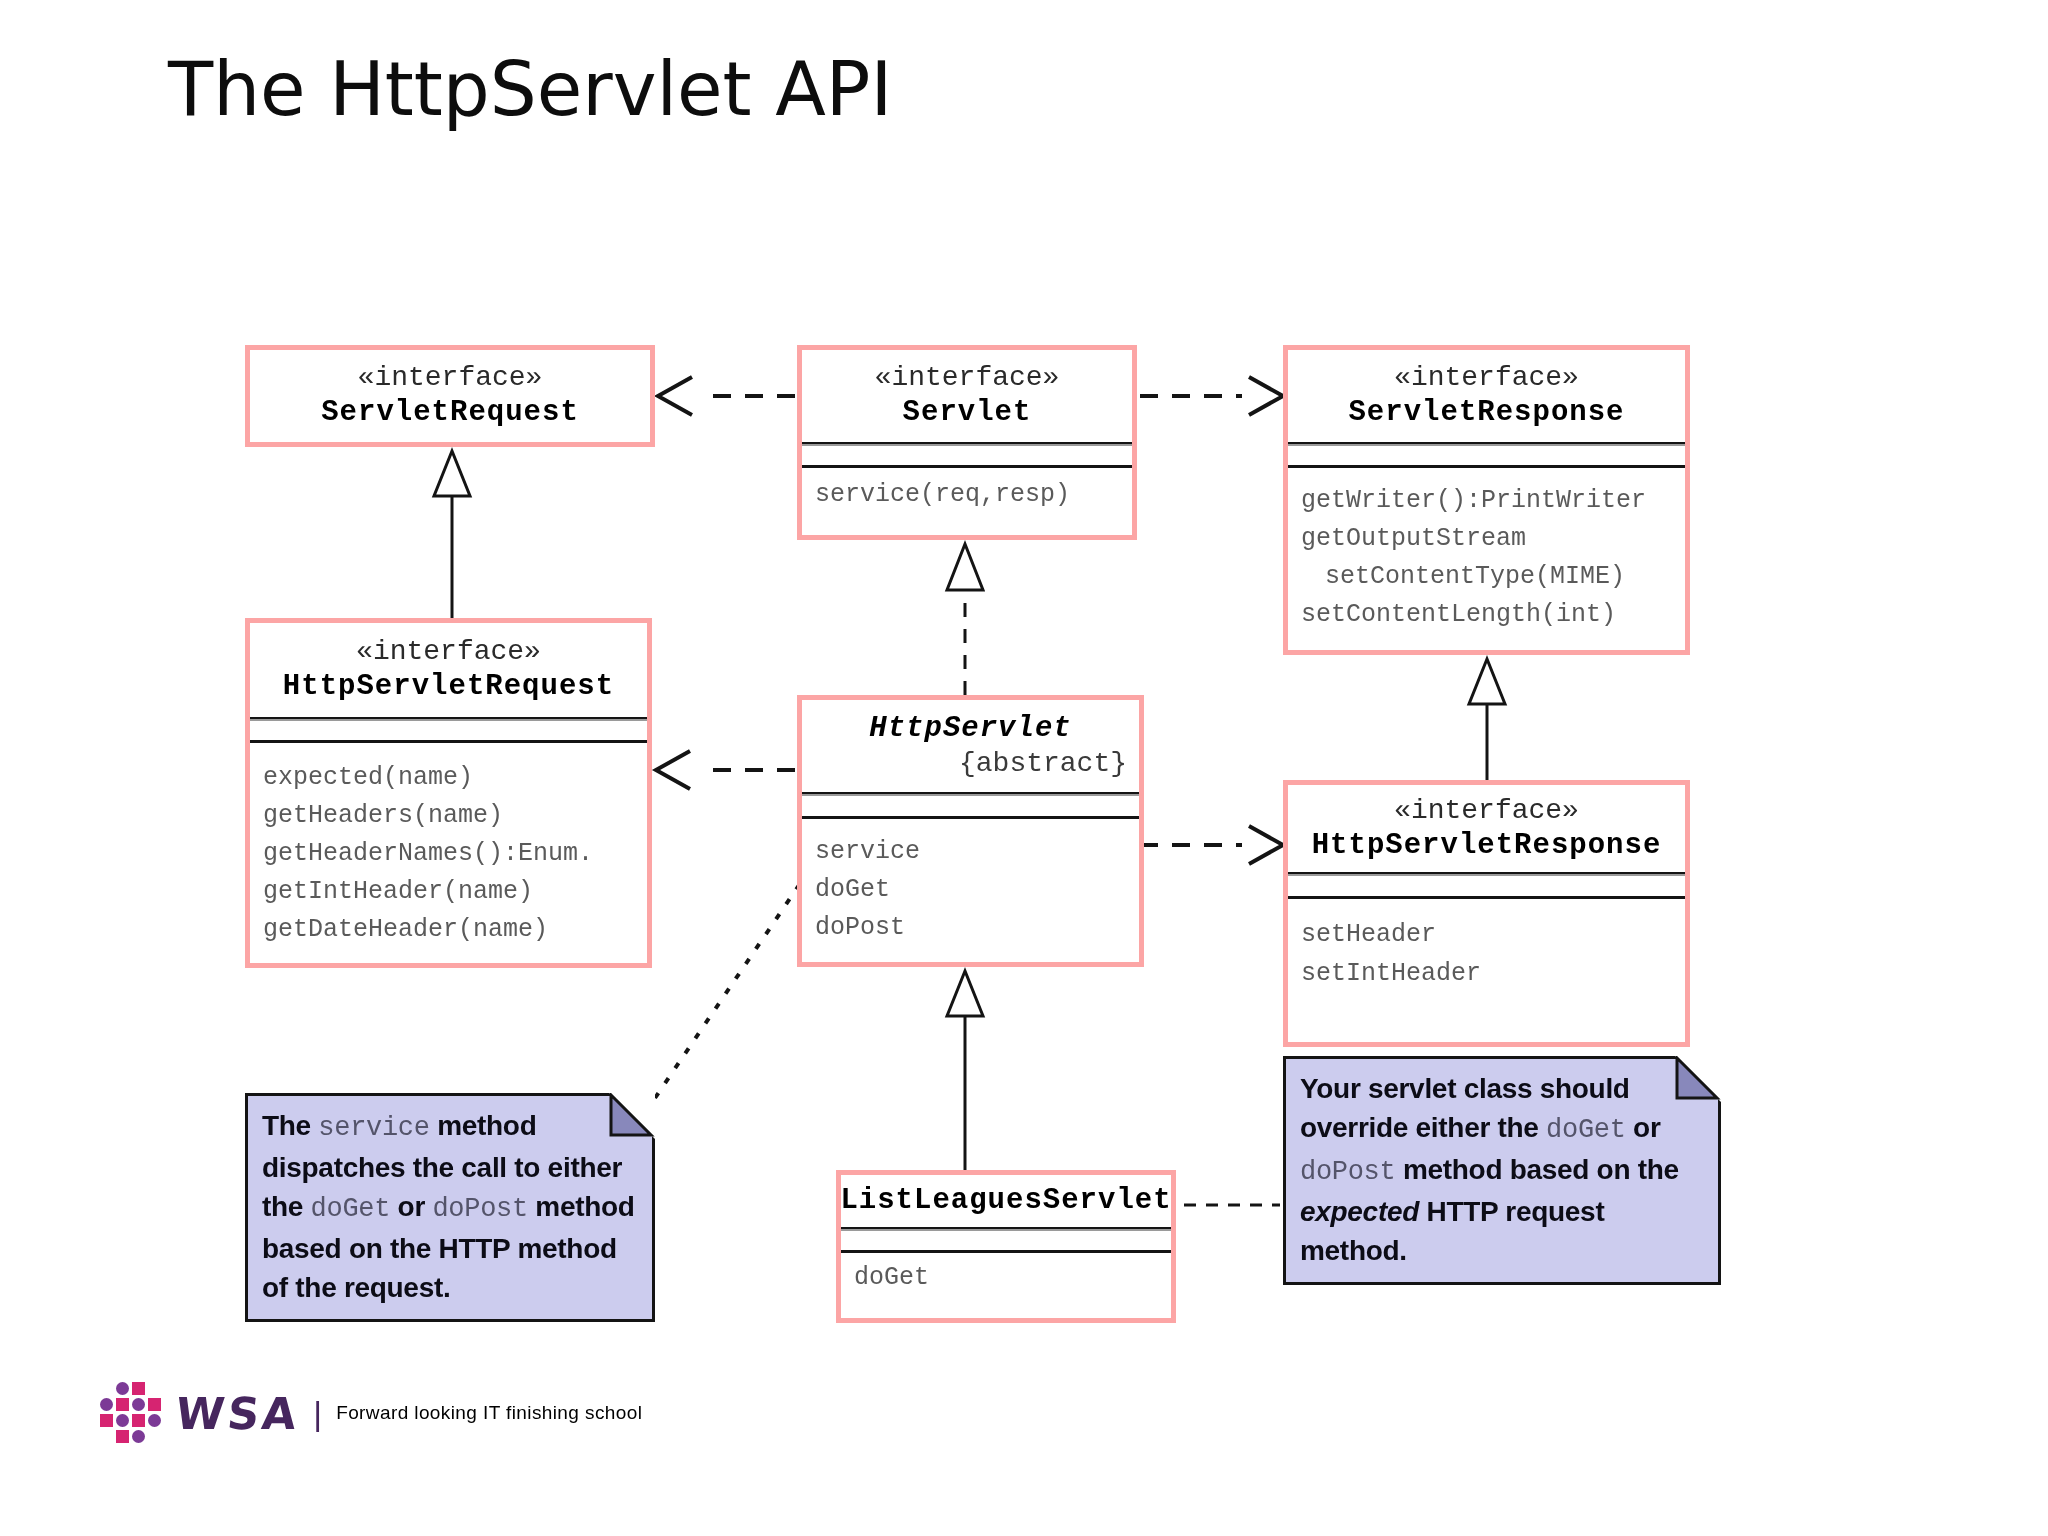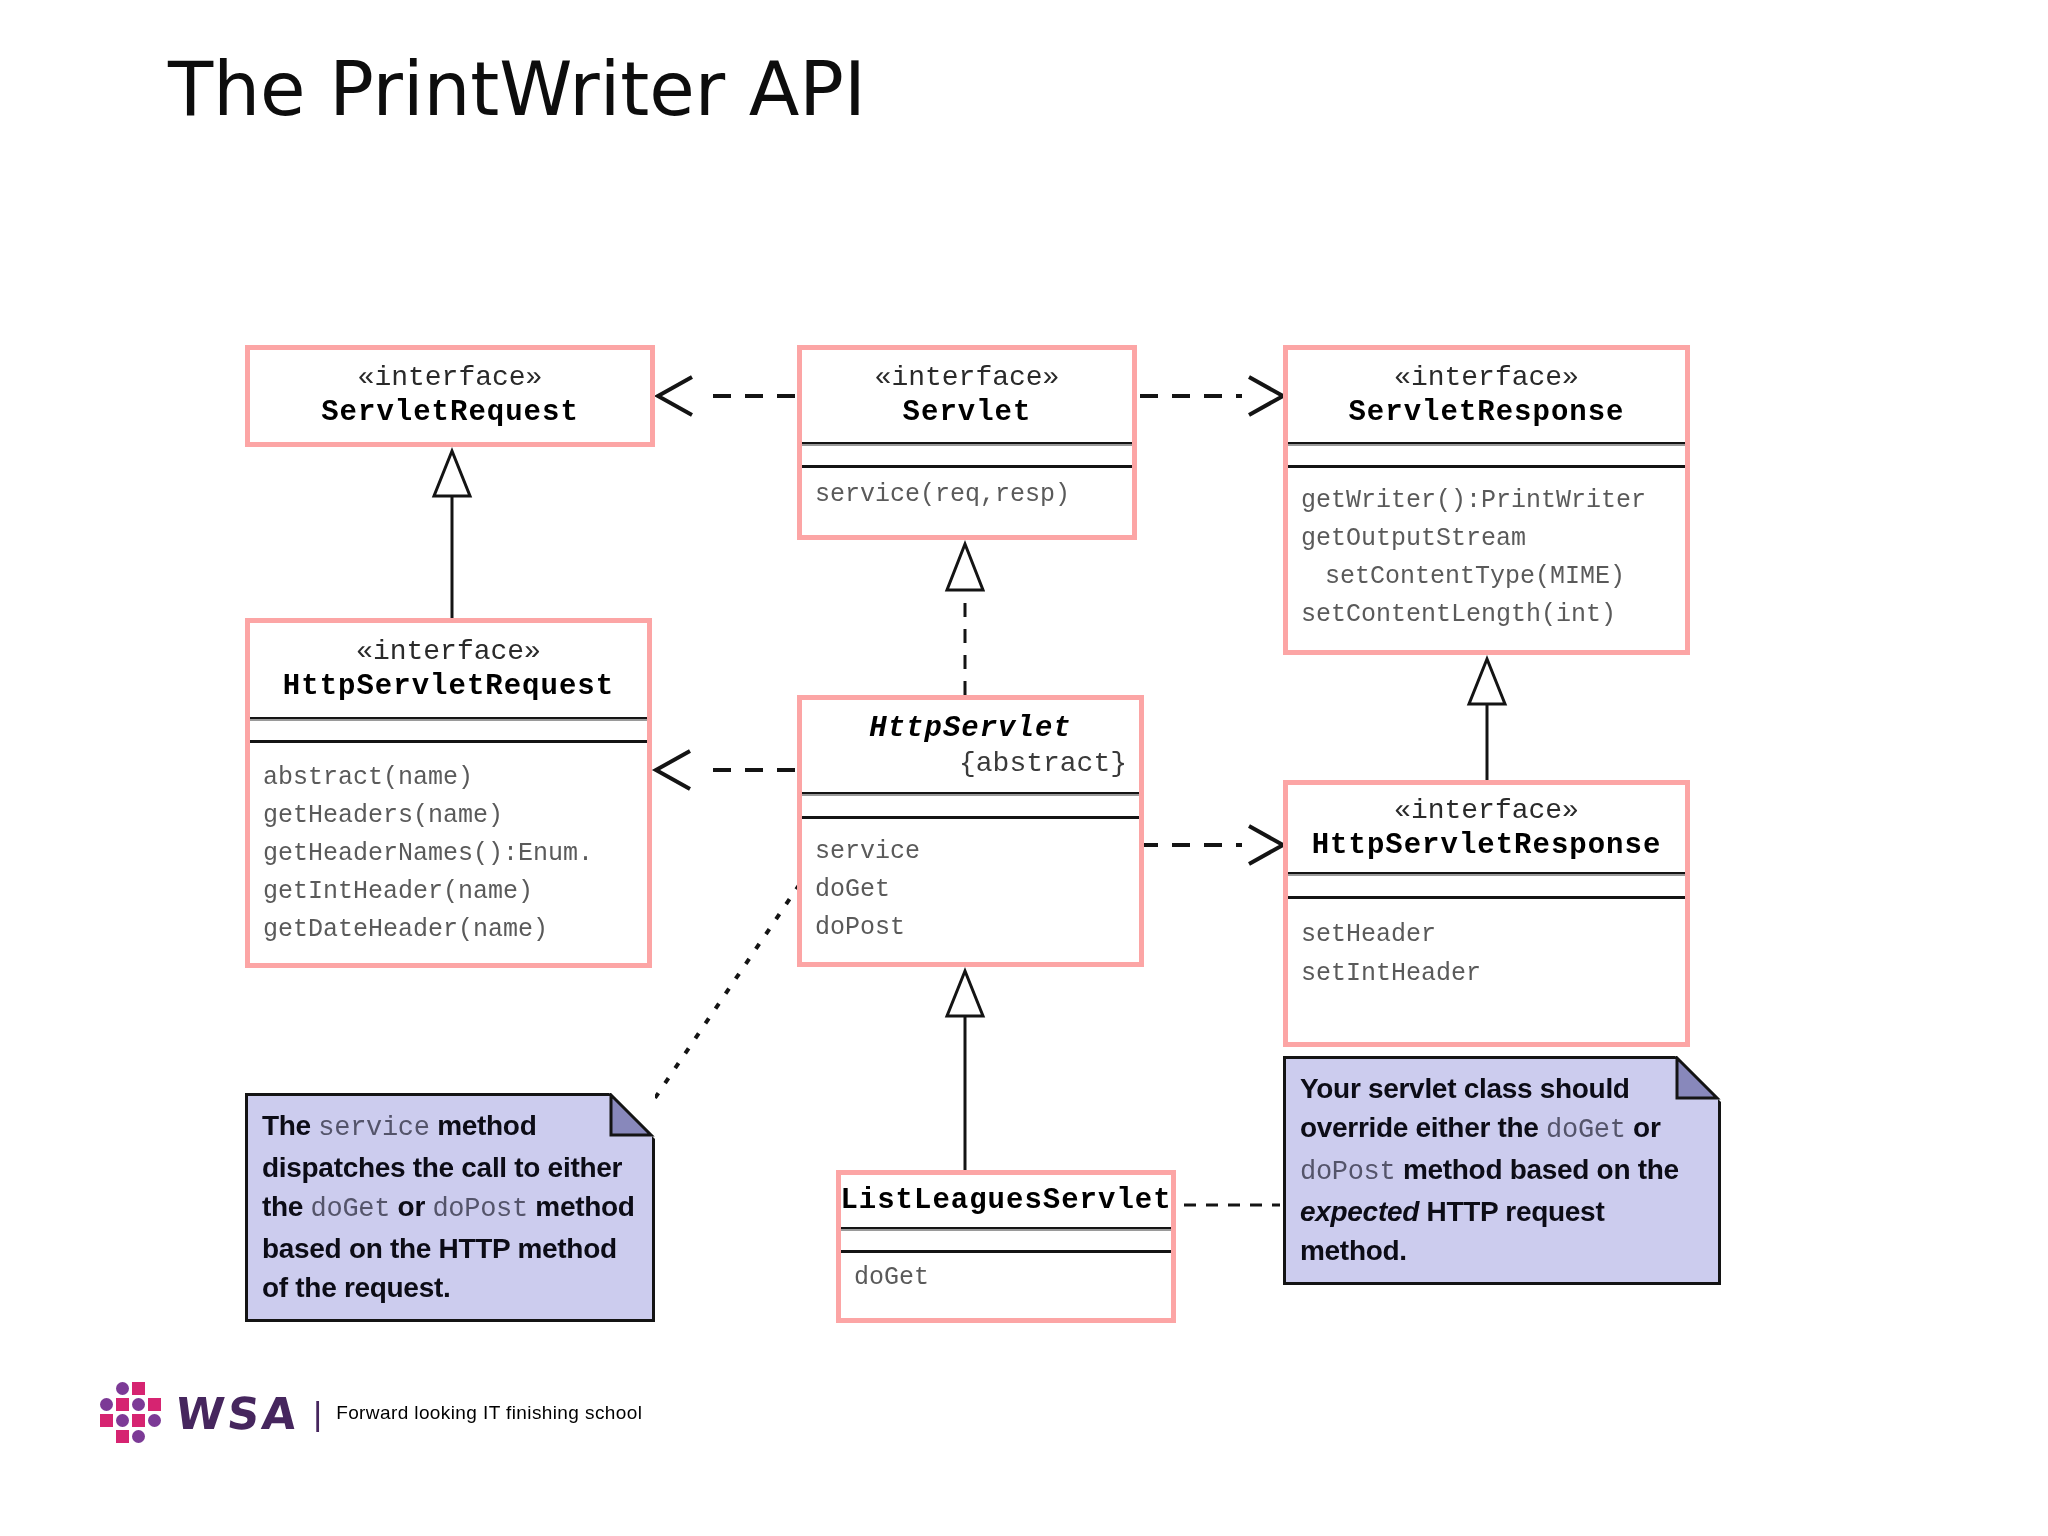--- a/index.html
+++ b/index.html
@@ -41,21 +41,21 @@
   .wsa{font-size:44px;font-weight:bold;color:#46265e;font-family:"DejaVu Sans",sans-serif;
        letter-spacing:3px;transform:skewX(-6deg);}
   .sep{font-size:34px;color:#46265e;font-weight:normal;}
   .tagline{font-size:19px;color:#000000;letter-spacing:0.4px;}
 </style>
 </head>
 <body>
 
 <div class="slide">
 
-  <div class="title">The PrintWriter API</div>
+  <div class="title">The HttpServlet API</div>
 
   <svg class="connectors" width="2048" height="1536" viewBox="0 0 2048 1536">
     <g stroke="#141414" stroke-width="4" fill="none">
       <line x1="795" y1="396" x2="704" y2="396" stroke-dasharray="18 14"></line>
       <polyline points="692,377 658,396 692,415"></polyline>
     </g>
     <g stroke="#141414" stroke-width="4" fill="none">
       <line x1="1140" y1="396" x2="1242" y2="396" stroke-dasharray="18 14"></line>
       <polyline points="1249,377 1283,396 1249,415"></polyline>
     </g>
@@ -123,21 +123,21 @@
     </div>
   </div>
 
   <div class="uml-box" style="left:245px;top:618px;width:407px;height:350px;">
     <div class="uml-head" style="height:94px;">
       <div class="uml-stereo">«interface»</div>
       <div class="uml-name">HttpServletRequest</div>
     </div>
     <div class="uml-empty" style="height:21px;"></div>
     <div class="uml-methods" style="padding-top:16px;">
-      <div class="uml-m" style="line-height:38px;">abstract(name)</div>
+      <div class="uml-m" style="line-height:38px;">expected(name)</div>
       <div class="uml-m" style="line-height:38px;">getHeaders(name)</div>
       <div class="uml-m" style="line-height:38px;">getHeaderNames():Enum.</div>
       <div class="uml-m" style="line-height:38px;">getIntHeader(name)</div>
       <div class="uml-m" style="line-height:38px;">getDateHeader(name)</div>
     </div>
   </div>
 
   <div class="uml-box" style="left:797px;top:695px;width:347px;height:272px;">
     <div class="uml-head" style="height:92px;">
       <div class="uml-name ital">HttpServlet</div>

